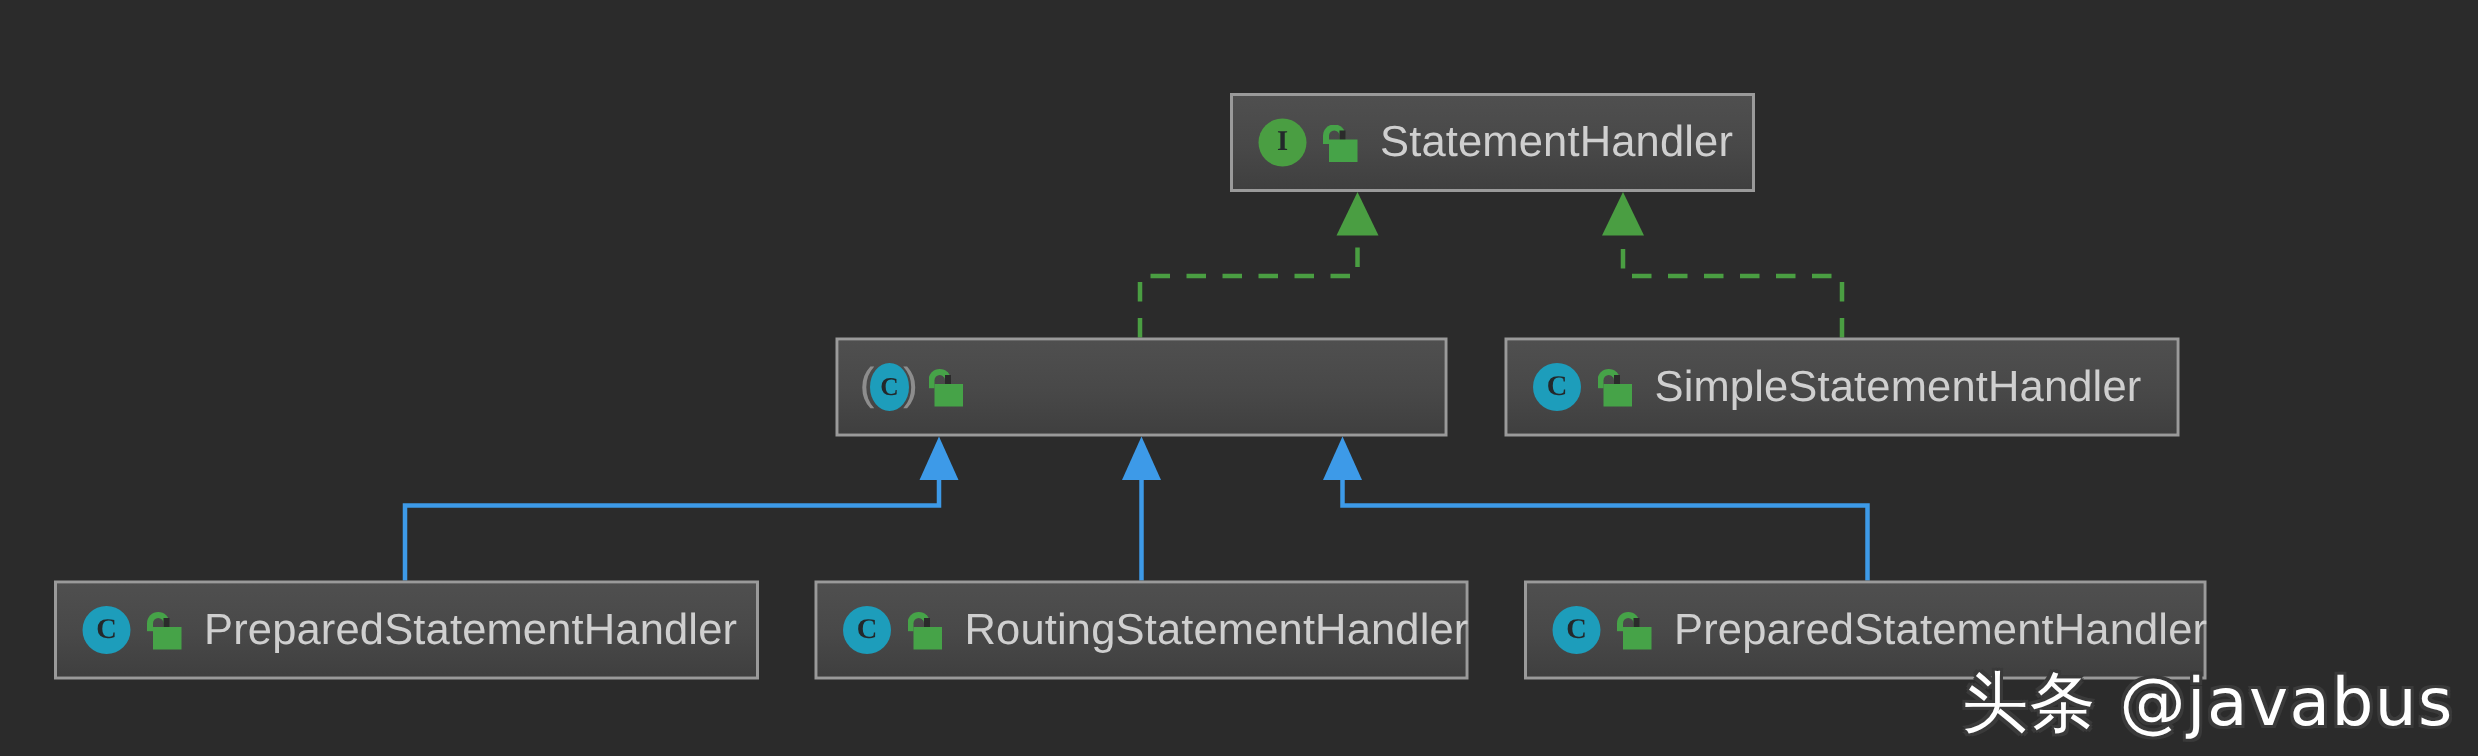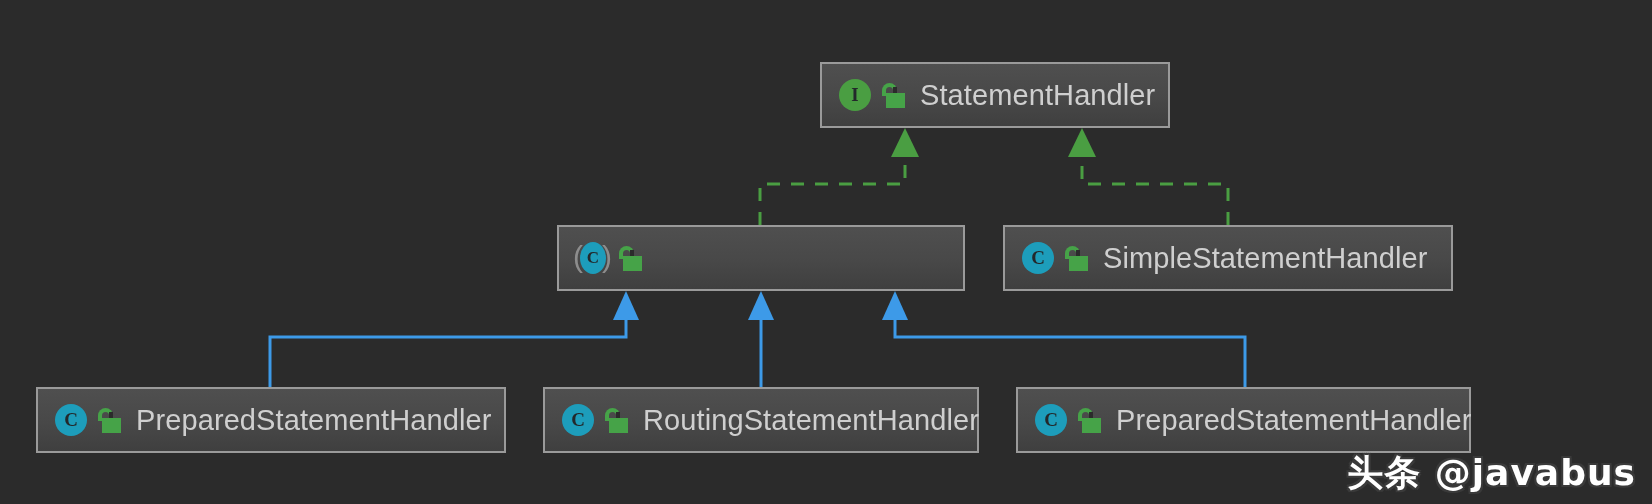--- a/index.html
+++ b/index.html
@@ -116,22 +116,22 @@
     width: 4px;
     height: 13px;
     background: #2b2b2b;
   }
 
   
   #watermark {
     position: absolute;
     right: 16px;
     bottom: 6px;
-    font-size: 36px;
-    font-weight: 700;
+    font-size: 44px;
+    font-weight: 400;
     color: #ffffff;
     font-family: "DejaVu Sans", sans-serif;
     text-shadow:
       -2px -2px 0 #3a3a3a,  2px -2px 0 #3a3a3a,
       -2px  2px 0 #3a3a3a,  2px  2px 0 #3a3a3a,
        0px  2px 0 #3a3a3a,  0px -2px 0 #3a3a3a,
        2px  0px 0 #3a3a3a, -2px  0px 0 #3a3a3a;
     white-space: nowrap;
     letter-spacing: 1px;
   }

